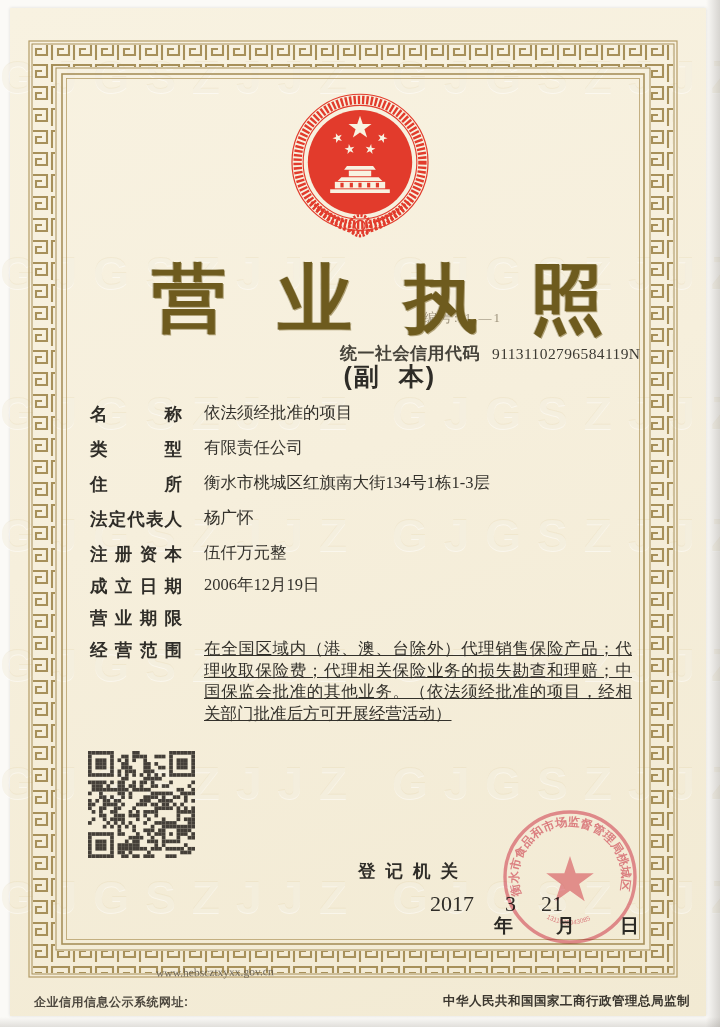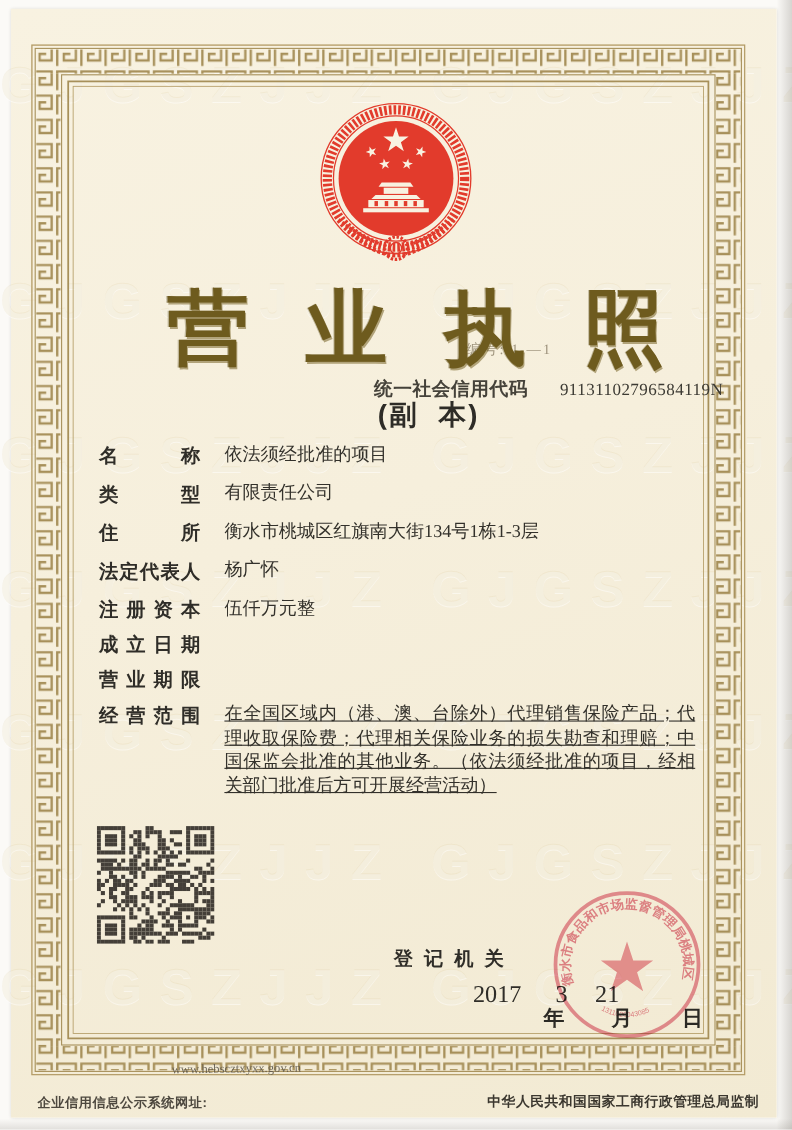--- a/index.html
+++ b/index.html
@@ -33,21 +33,21 @@
   .title{
     position:absolute;left:152px;top:258px;width:452px;height:84px;
     display:flex;justify-content:space-between;align-items:center;
     font-size:74px;font-weight:bold;color:#6e5b1e;
     text-shadow:1px 1px 0 rgba(120,100,40,.55), -1px 0 0 rgba(90,75,25,.35);
     font-family:"Liberation Sans","DejaVu Sans",sans-serif;
   }
   .title i{font-style:normal;}
   .credit-line{position:absolute;left:340px;top:342px;white-space:nowrap;}
   .credit-label{font-size:17px;font-weight:bold;color:#45423a;letter-spacing:.5px;}
-  .credit-code{font-size:15.5px;color:#3c3a33;margin-left:29px;
+  .credit-code{font-size:15.5px;color:#3c3a33;margin-left:12px;
     font-family:"Liberation Serif","DejaVu Serif",serif;letter-spacing:.4px;}
   .copy-label{position:absolute;left:296px;top:360px;width:140px;text-align:right;
     font-size:25px;font-weight:bold;color:#2e2c27;white-space:pre;letter-spacing:2px;}
   
   .fields{position:absolute;left:90px;top:402px;width:545px;}
   .frow{display:flex;margin-bottom:13px;}
   .frow.tight{margin-bottom:10px;}
   .flabel{display:inline-flex;justify-content:space-between;flex:0 0 92px;
     margin-right:22px;font-size:17.5px;font-weight:600;color:#2f2d28;height:22px;}
   .flabel i{font-style:normal;}
@@ -200,20 +200,21 @@
       </span>
     <span class="fvalue">伍仟万元整</span>
   </div>
   <div class="frow tight">
     <span class="flabel">
         <i>成</i>
         <i>立</i>
         <i>日</i>
         <i>期</i>
       </span>
+    <span class="fvalue">2006年12月19日</span>
   </div>
   <div class="frow tight">
     <span class="flabel">
         <i>营</i>
         <i>业</i>
         <i>期</i>
         <i>限</i>
       </span>
   </div>
   <div class="frow">

